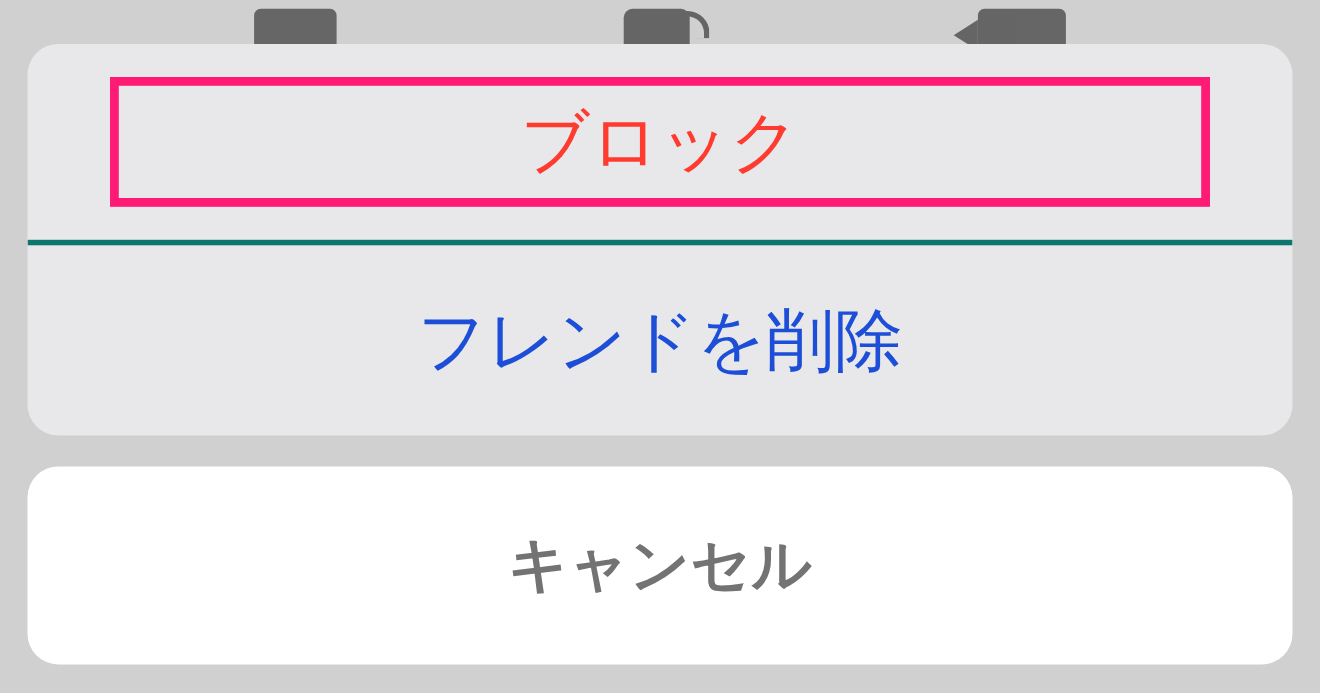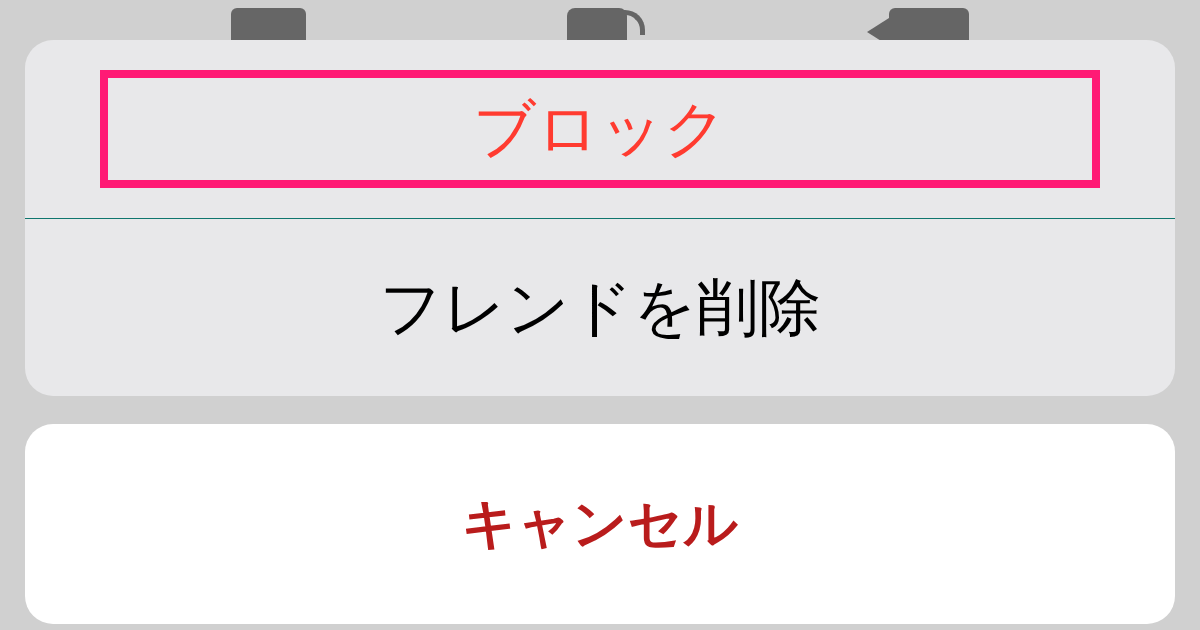--- a/index.html
+++ b/index.html
@@ -100,22 +100,22 @@
       font-weight: 400;
       cursor: pointer;
       position: relative;
     }
     
     .action-item.destructive {
       color: #ff3b30;
     }
     
     .action-item.default {
-      color: #000000;
-      border-top: 1px solid #0f766e;
+      color: #1d4ed8;
+      border-top: 5px solid #0f766e;
     }
     
     .highlight-border {
       position: absolute;
       top: 30px;
       left: 75px;
       right: 75px;
       bottom: 30px;
       border: 8px solid #ff1a75;
       pointer-events: none;
@@ -125,27 +125,27 @@
       position: absolute;
       left: 25px;
       right: 25px;
       top: 424px;
       border-radius: 28px;
       overflow: hidden;
       background: #ffffff;
     }
     
     .cancel-item {
-      height: 200px;
+      height: 180px;
       display: flex;
       align-items: center;
       justify-content: center;
       font-size: 54px;
       font-weight: 600;
-      color: #b91c1c;
+      color: #737373;
       cursor: pointer;
     }
   </style>
 </head>
 <body>
 
 <div class="background-icons">
   <div class="bg-icon chat"></div>
   <div class="bg-icon phone"></div>
   <div class="bg-icon video"></div>

